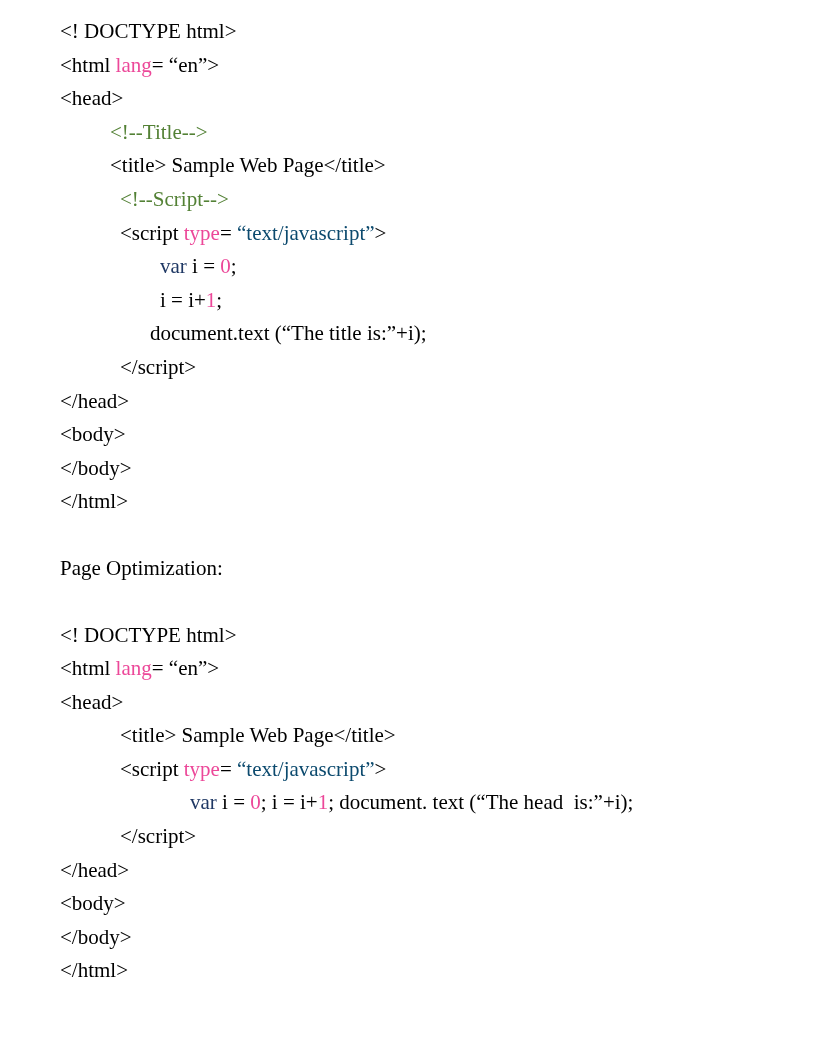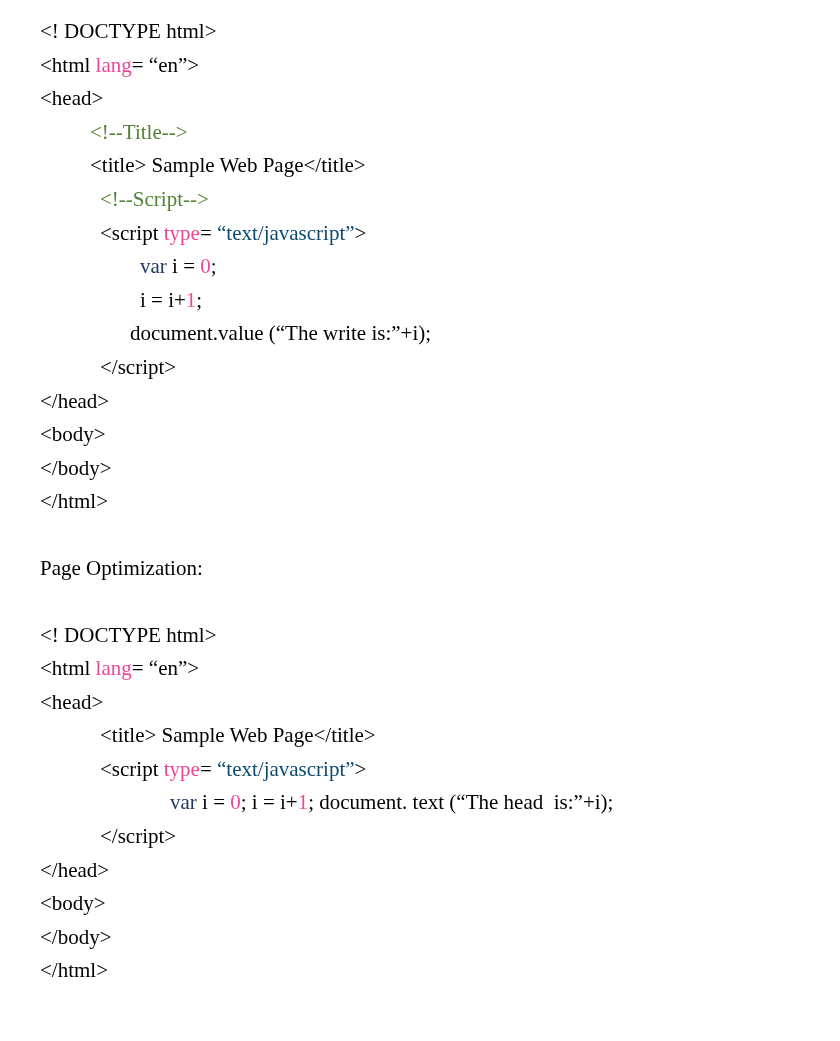--- a/index.html
+++ b/index.html
@@ -8,20 +8,21 @@
     padding: 15px 0 0 40px;
     font-family: "Times New Roman", Times, serif;
     font-size: 21px;
     line-height: 1.6;
     color: #000000;
     width: 840px;
     box-sizing: border-box;
   }
   .line {
     white-space: pre;
+    margin-left: 20px;
   }
   .i1 { padding-left: 50px; font-family: Liberation Serif, serif; }
   .i2 { padding-left: 60px; }
   .i3 { padding-left: 100px; }
   .i4 { padding-left: 90px; }
   .i5 { padding-left: 130px; }
   .blank { height: 33px; }
   .black { color: #000000; }
   .red { color: #ec4899; }
   .blue { color: #1f3864; text-align: center; }
@@ -34,21 +35,21 @@
 
 <div class="line"><span class="black">&lt;! DOCTYPE html&gt;</span></div>
 <div class="line"><span class="black">&lt;</span><span class="maroon">html </span><span class="red">lang</span><span class="black">= “en”</span><span class="black">&gt;</span></div>
 <div class="line"><span class="black">&lt;</span><span class="maroon">head</span><span class="black">&gt;</span></div>
 <div class="line i1"><span class="green">&lt;!--Title--&gt;</span></div>
 <div class="line i1"><span class="black">&lt;</span><span class="maroon">title</span><span class="black">&gt; Sample Web Page&lt;/</span><span class="maroon">title</span><span class="black">&gt;</span></div>
 <div class="line i2"><span class="green">&lt;!--Script--&gt;</span></div>
 <div class="line i2"><span class="black">&lt;</span><span class="maroon">script </span><span class="red">type</span><span class="black">= </span><span class="bluehex">“text/javascript”</span><span class="black">&gt;</span></div>
 <div class="line i3"><span class="blue">var </span><span class="black">i = </span><span class="red">0</span><span class="black">;</span></div>
 <div class="line i3"><span class="black">i = i+</span><span class="red">1</span><span class="black">;</span></div>
-<div class="line i4"><span class="black">document.value (</span><span class="maroon">“The write is:”</span><span class="black">+i);</span></div>
+<div class="line i4"><span class="black">document.text (</span><span class="maroon">“The title is:”</span><span class="black">+i);</span></div>
 <div class="line i2"><span class="black">&lt;/</span><span class="maroon">script</span><span class="black">&gt;</span></div>
 <div class="line"><span class="black">&lt;/</span><span class="maroon">head</span><span class="black">&gt;</span></div>
 <div class="line"><span class="black">&lt;</span><span class="maroon">body</span><span class="black">&gt;</span></div>
 <div class="line"><span class="black">&lt;/</span><span class="maroon">body</span><span class="black">&gt;</span></div>
 <div class="line"><span class="black">&lt;/</span><span class="maroon">html</span><span class="black">&gt;</span></div>
 
 <div class="blank"></div>
 <div class="line"><span class="black">Page Optimization:</span></div>
 <div class="blank"></div>
 

